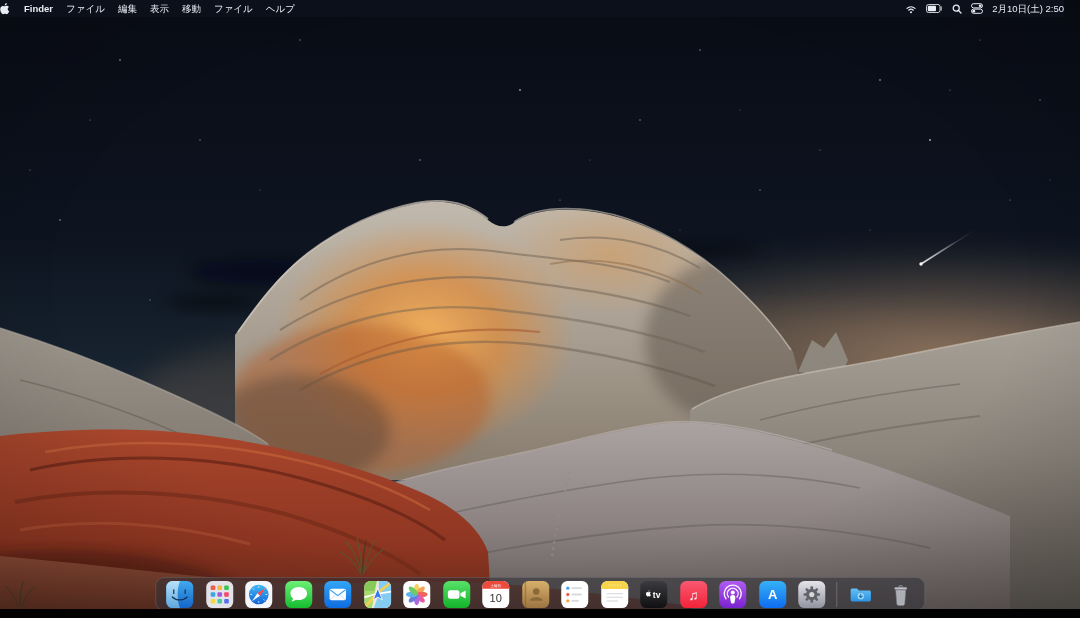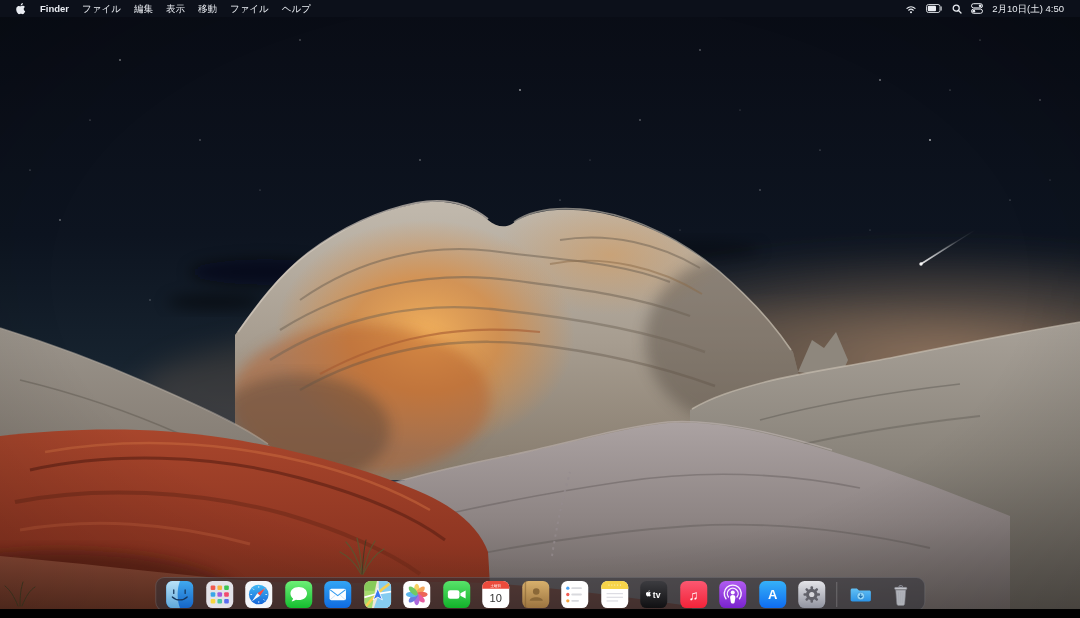--- a/index.html
+++ b/index.html
@@ -5,25 +5,25 @@
   html,body{margin:0;padding:0;}
   body{
     width:1080px;height:618px;position:relative;overflow:hidden;
     background:#000;font-family:"Liberation Sans",sans-serif;
     -webkit-font-smoothing:antialiased;
   }
   
   #wallpaper{position:absolute;inset:0;z-index:0;display:block;}
   
   .menubar{
-    position:absolute;top:0;left:0;right:0;height:17px;z-index:5;
+    position:absolute;top:0;left:0;right:16px;height:17px;z-index:5;
     background:rgba(13,17,27,.94);
     display:flex;align-items:center;
     color:#e9ecf2;font-size:9.5px;line-height:17px;
-    padding:0 16px;box-sizing:border-box;gap:20px;
+    padding:0 0;box-sizing:border-box;gap:20px;
   }
   .mb-left{display:flex;align-items:center;gap:13px;}
   .mb-app{font-weight:bold;}
   .mb-item{white-space:nowrap;cursor:default;}
   .mb-right{margin-left:auto;display:flex;align-items:center;gap:9px;}
   .mb-right svg{display:block;}
   .mb-time{white-space:nowrap;font-size:9.5px;}
   .apple-logo{width:11px;height:13px;display:block;}
   
   .dock{
@@ -271,21 +271,21 @@
     <svg width="10" height="10" viewBox="0 0 10 10">
       <circle cx="4.2" cy="4.2" r="3" fill="none" stroke="#e9ecf2" stroke-width="1.3"></circle>
       <path d="M6.5 6.5 L9 9" stroke="#e9ecf2" stroke-width="1.3" stroke-linecap="round"></path>
     </svg>
     <svg width="12" height="11" viewBox="0 0 12 11">
       <rect x="0.5" y="0.7" width="11" height="4.2" rx="2.1" fill="none" stroke="#e9ecf2" stroke-width="1"></rect>
       <circle cx="9.2" cy="2.8" r="1.4" fill="#e9ecf2"></circle>
       <rect x="0.5" y="6.1" width="11" height="4.2" rx="2.1" fill="none" stroke="#e9ecf2" stroke-width="1"></rect>
       <circle cx="2.8" cy="8.2" r="1.4" fill="#e9ecf2"></circle>
     </svg>
-    <span class="mb-time">2月10日(土) 4:50</span>
+    <span class="mb-time">2月10日(土) 2:50</span>
   </div>
 </div>
 
 <div class="dock">
 
   <div class="dock-item running">
     <svg viewBox="0 0 28 28">
       <defs>
         <linearGradient id="gfinR" x1="0" y1="0" x2="0" y2="1">
             <stop offset="0" stop-color="#41a9ee"></stop>

